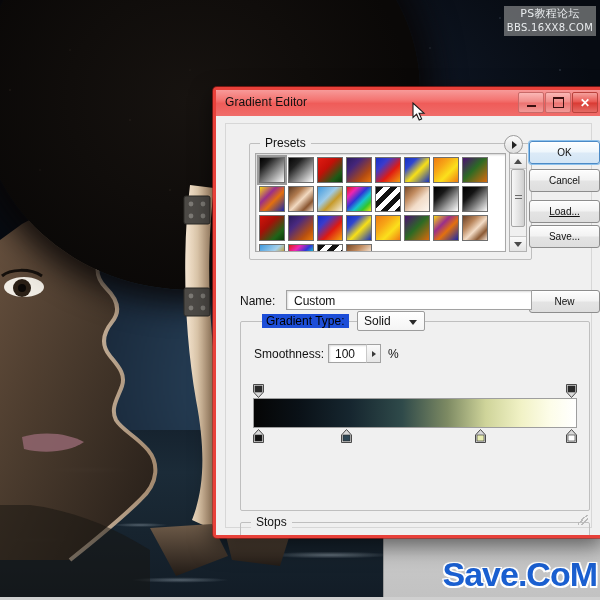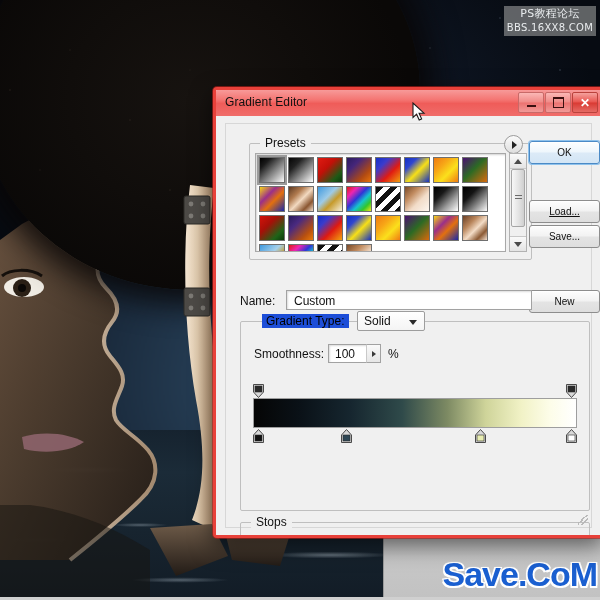--- a/index.html
+++ b/index.html
@@ -452,20 +452,21 @@
             <div class="ps-arrow down">
                 <span class="ps-down"></span>
               </div>
             <div class="ps-thumb">
                 <span class="ps-grip"></span>
               </div>
           </div>
         </div>
 
         <div class="btn primary" style="left:303px;top:17px;">OK</div>
+        <div class="btn" style="left:303px;top:45px;">Cancel</div>
         <div class="btn" style="left:303px;top:76px;text-decoration:underline;">Load...</div>
         <div class="btn" style="left:303px;top:101px;">Save...</div>
         <div class="btn" style="left:303px;top:166px;">New</div>
 
         <div class="name-label">Name:</div>
         <div class="name-input">Custom</div>
 
         <div class="group gt-group">
           <span class="gt-label">Gradient Type:</span>
           <div class="gt-select">

